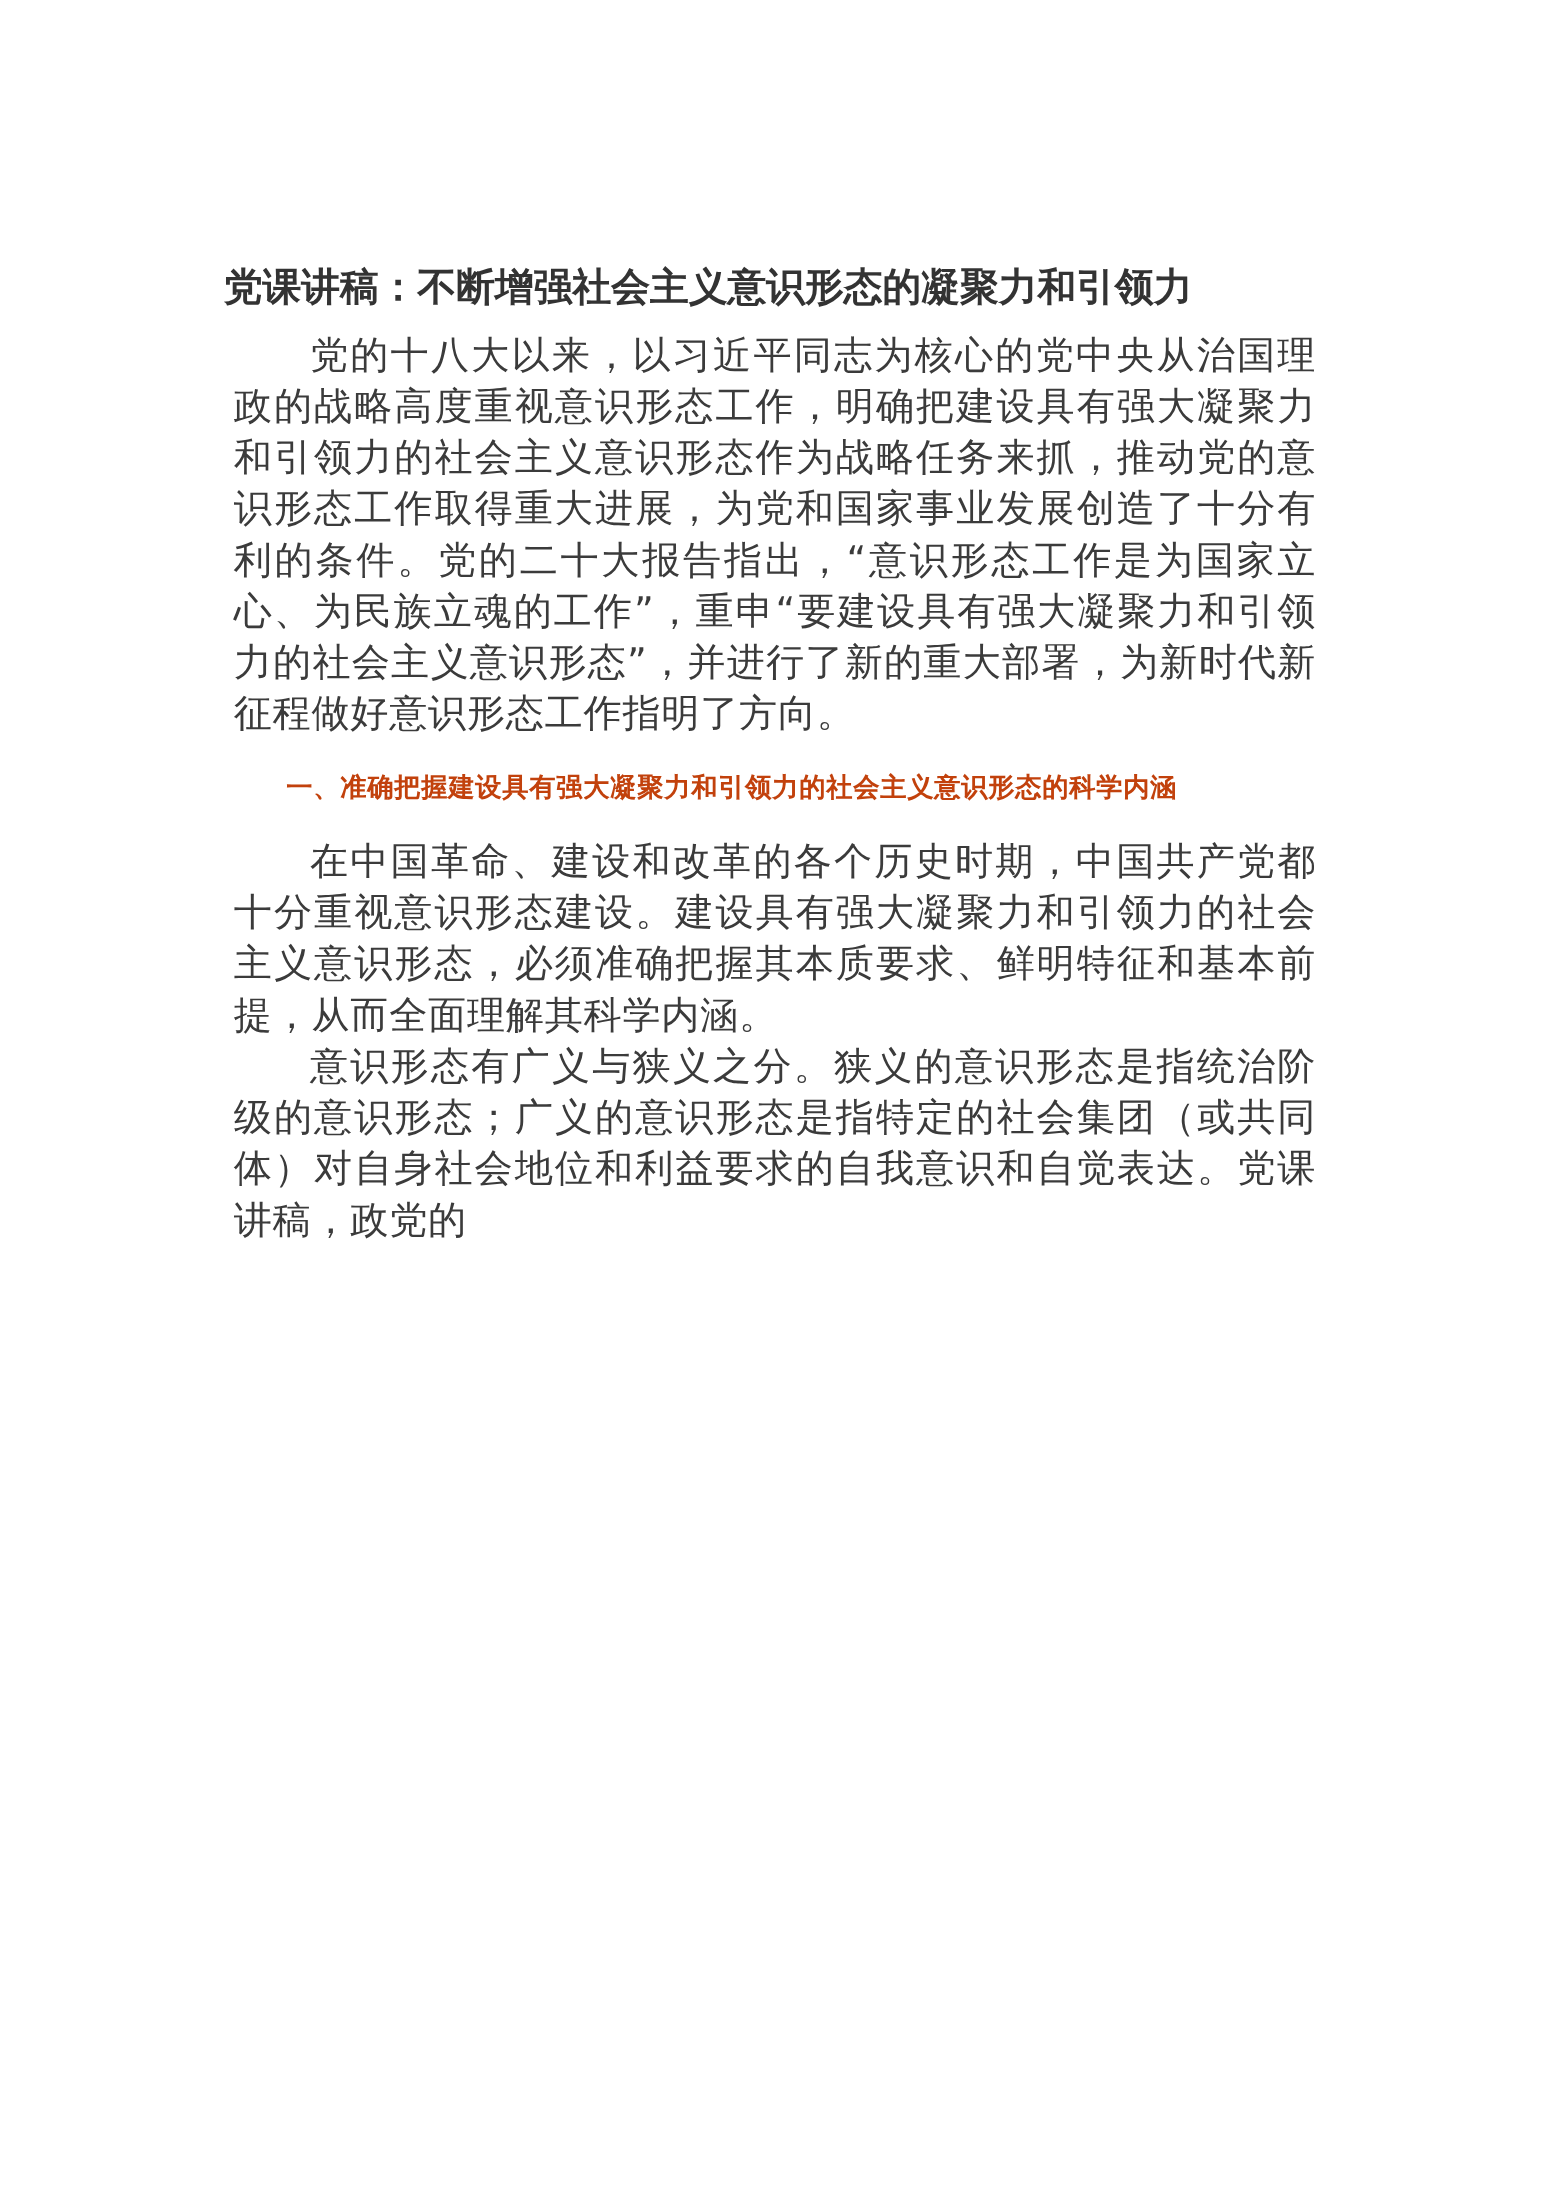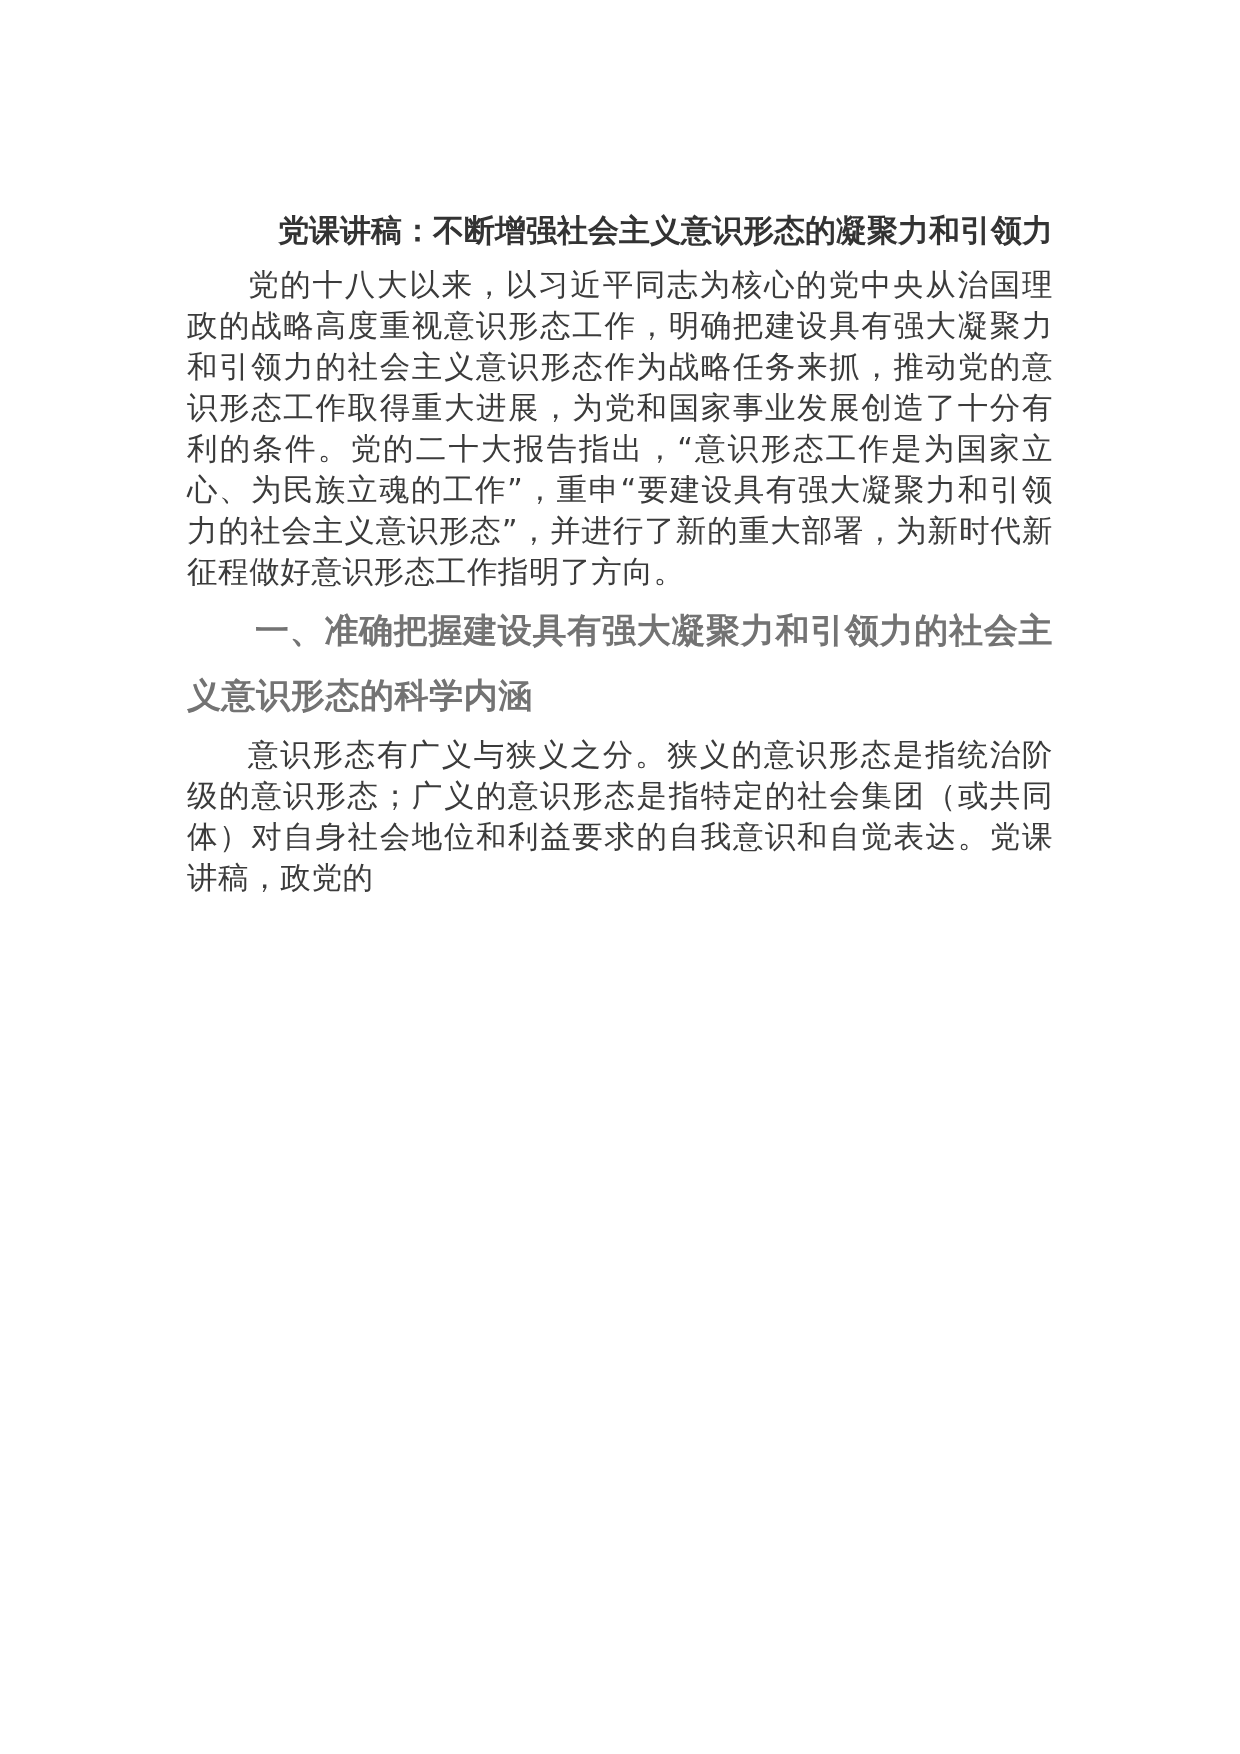--- a/index.html
+++ b/index.html
@@ -17,58 +17,59 @@
     }
     .page {
       position: absolute;
       left: 187px;
       top: 198px;
       width: 866px;
     }
     .title {
       font-size: 31px;
       font-weight: bold;
-      text-align: right;
+      text-align: left;
       line-height: 64px;
       margin: 0 0 0 -8px;
       letter-spacing: 0px;
       white-space: nowrap;
       color: #333333;
     }
     .para {
       font-size: 30.5px;
       line-height: 41px;
       text-indent: 2em;
       text-align: justify;
       text-justify: inter-character;
       margin: 0;
       letter-spacing: 0.6px;
     }
     .heading {
-      font-size: 34px;
+      font-size: 21px;
       font-weight: bold;
       line-height: 65.2px;
       text-indent: 2em;
       text-align: justify;
       text-justify: inter-character;
       margin: 0;
       letter-spacing: 0.6px;
-      color: #737373;
+      color: #c2410c;
     }
     .title + .para { margin-top: 2px; }
     .para + .heading { margin-top: 6px; }
     .heading + .para { margin-top: 6px; }
     .heading.sub { text-indent: 2.3em; }
   </style>
 </head>
 <body>
 
 <div class="page">
   <h1 class="title">党课讲稿：不断增强社会主义意识形态的凝聚力和引领力</h1>
 
   <p class="para">党的十八大以来，以习近平同志为核心的党中央从治国理政的战略高度重视意识形态工作，明确把建设具有强大凝聚力和引领力的社会主义意识形态作为战略任务来抓，推动党的意识形态工作取得重大进展，为党和国家事业发展创造了十分有利的条件。党的二十大报告指出，“意识形态工作是为国家立心、为民族立魂的工作”，重申“要建设具有强大凝聚力和引领力的社会主义意识形态”，并进行了新的重大部署，为新时代新征程做好意识形态工作指明了方向。</p>
 
   <p class="heading">一、准确把握建设具有强大凝聚力和引领力的社会主义意识形态的科学内涵</p>
 
+  <p class="para">在中国革命、建设和改革的各个历史时期，中国共产党都十分重视意识形态建设。建设具有强大凝聚力和引领力的社会主义意识形态，必须准确把握其本质要求、鲜明特征和基本前提，从而全面理解其科学内涵。</p>
 
 
   <p class="para">意识形态有广义与狭义之分。狭义的意识形态是指统治阶级的意识形态；广义的意识形态是指特定的社会集团（或共同体）对自身社会地位和利益要求的自我意识和自觉表达。党课讲稿，政党的</p>
 </div>
 
 </body></html>

